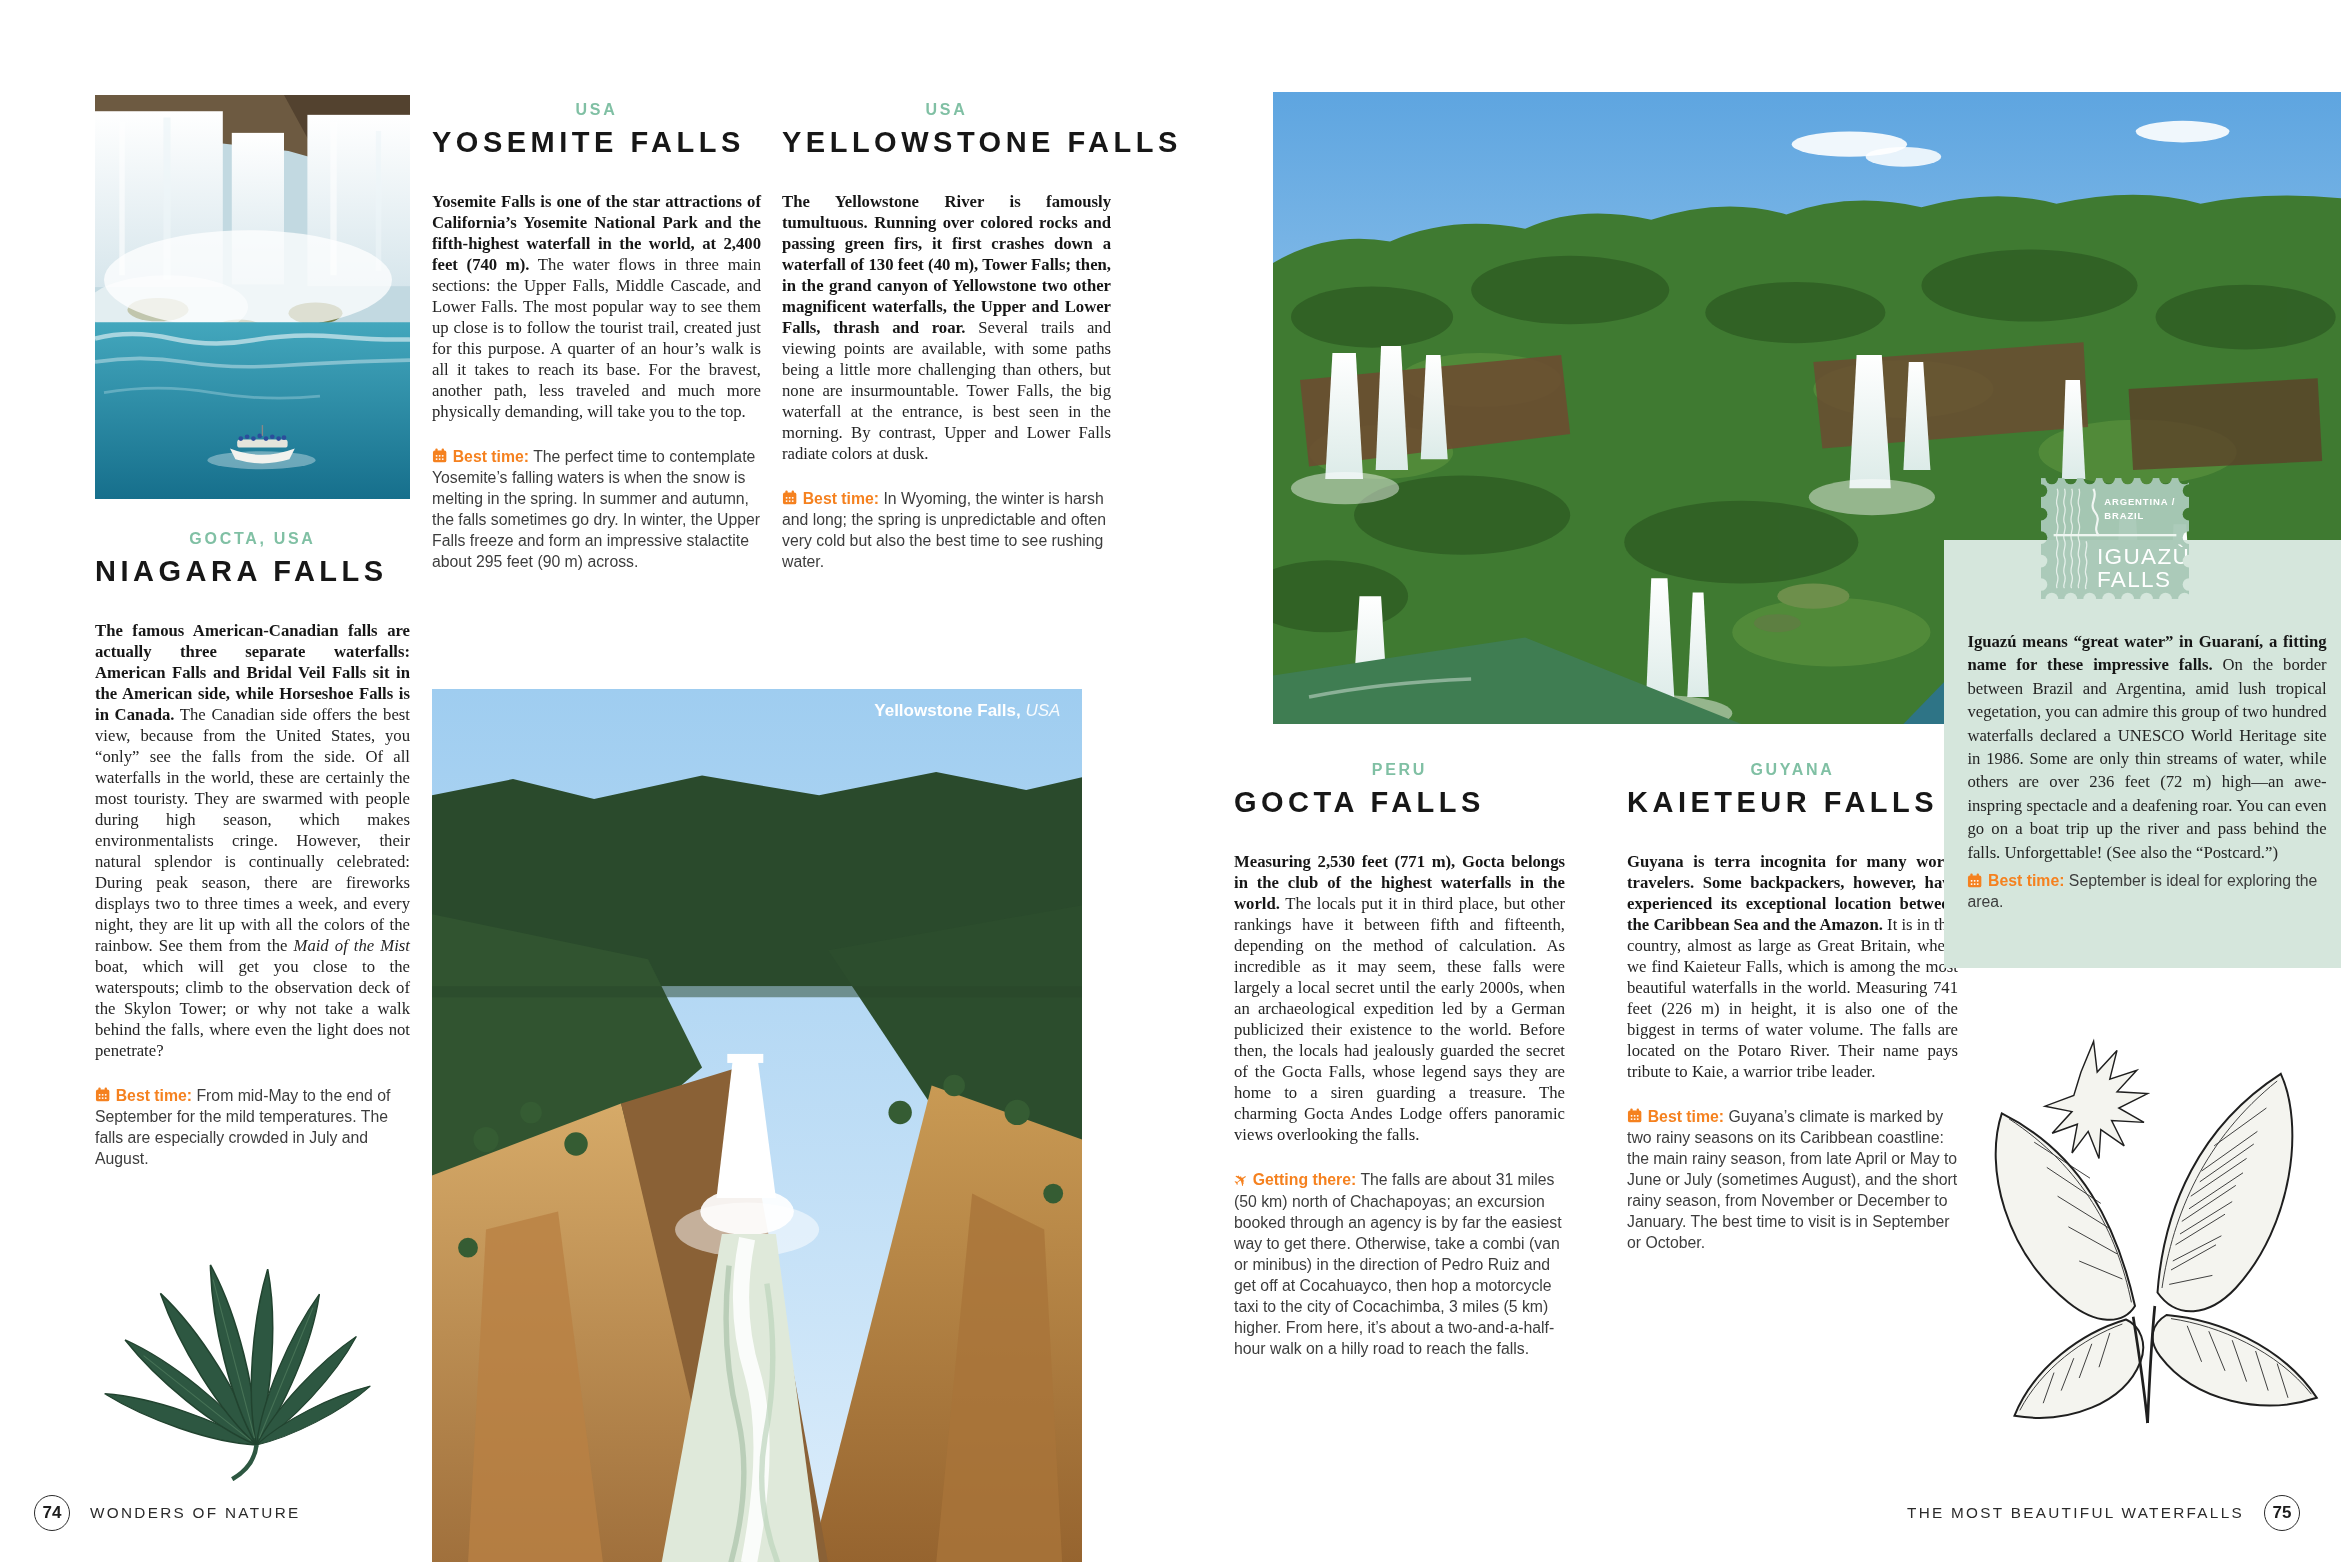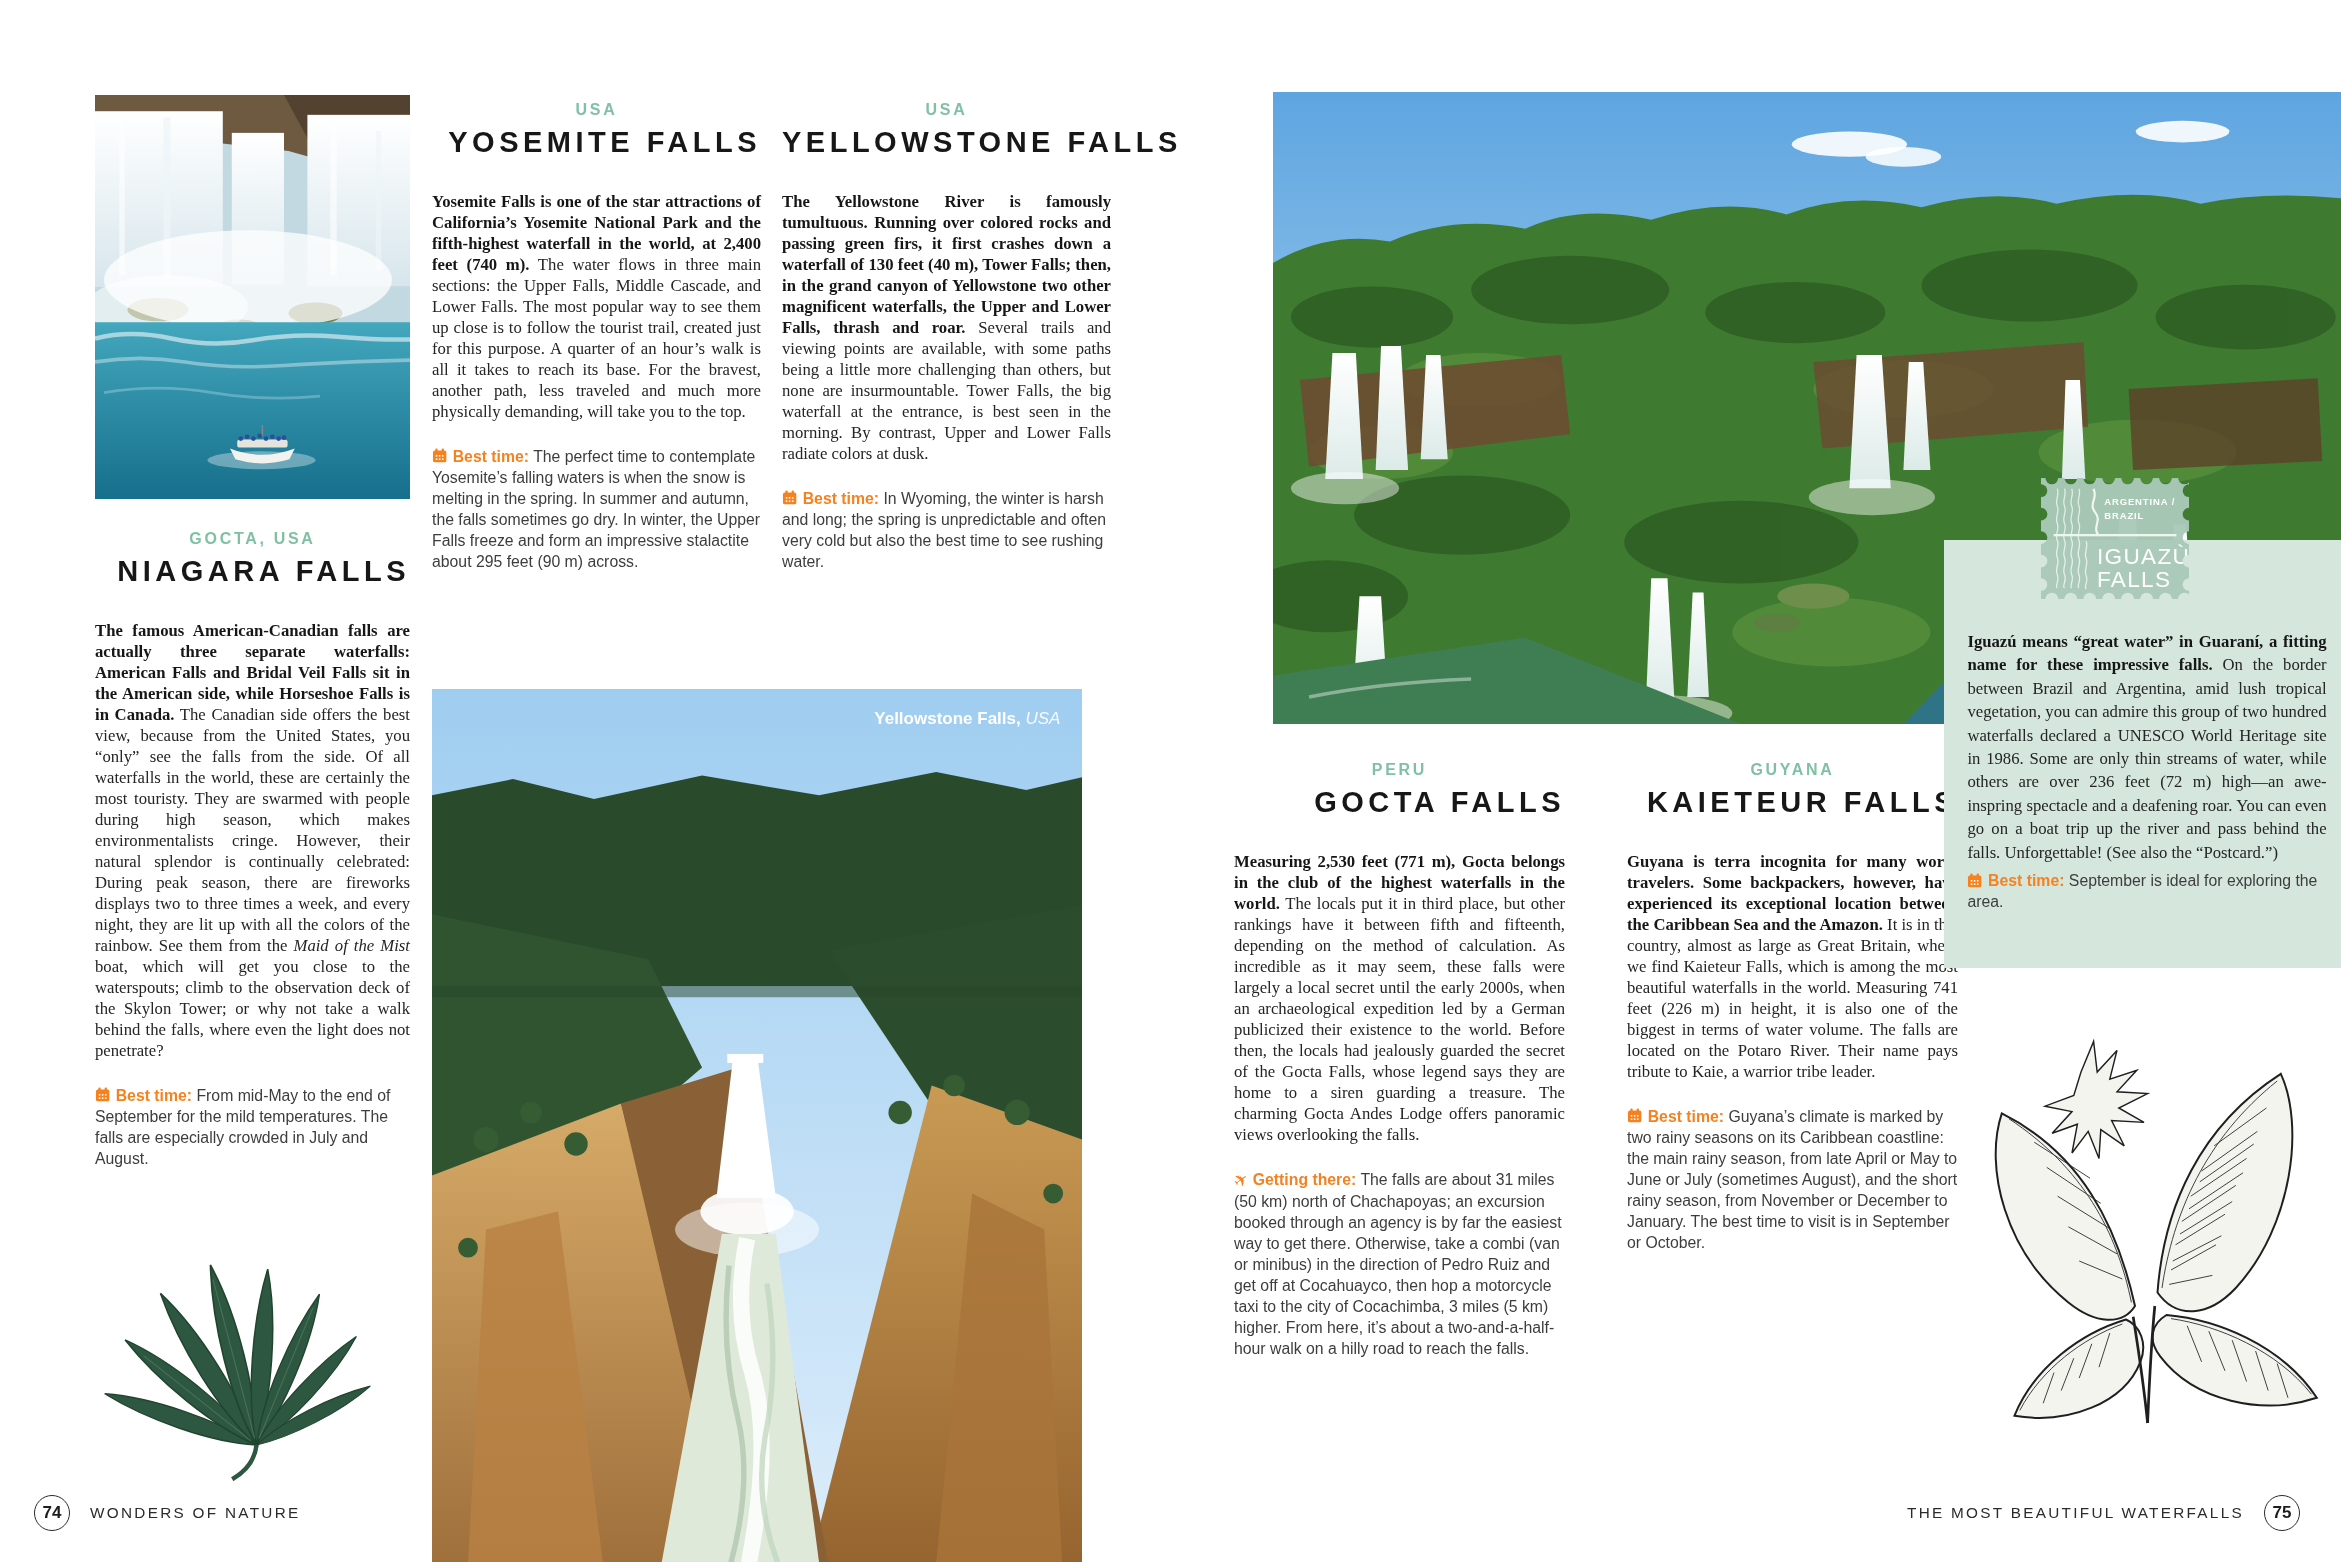--- a/index.html
+++ b/index.html
@@ -11,42 +11,42 @@
   .photo { position:absolute; overflow:hidden; }
   .photo svg { display:block; width:100%; height:100%; }
 
   .col { position:absolute; }
   .country {
     text-align:center; font-family:"Liberation Sans", sans-serif;
     font-weight:bold; font-size:16px; letter-spacing:2.7px; color:#80c0a4;
     margin-bottom:7.2px;
   }
   .falls-title {
-    text-align:right; font-family:"Liberation Sans", sans-serif;
+    text-align:left; font-family:"Liberation Sans", sans-serif;
     font-weight:600; font-size:29px; letter-spacing:4.5px; color:#171717;
     margin-bottom:32px; white-space:nowrap;
   }
   .body {
     text-align:justify; font-family:"Liberation Serif", serif;
     font-size:16.7px; line-height:21px; color:#242424;
   }
   .body b { color:#161616; }
   .note {
     margin-top:23.4px; font-family:"Liberation Sans", sans-serif;
     font-size:15.8px; line-height:21px; color:#3d3d3d;
   }
   .note .lbl { color:#f5811f; font-weight:bold; }
   .cal-icon { display:inline-block; vertical-align:-1.8px; margin-right:5.4px; }
   .plane-icon {
     display:inline-block; color:#f5811f; font-family:"DejaVu Sans", sans-serif;
     font-size:17px; transform:rotate(-35deg); margin-right:4.5px; vertical-align:-1.8px;
   }
 
   .caption {
-    position:absolute; top:20px; right:21.6px; text-align:right;
+    position:absolute; top:12px; right:21.6px; text-align:right;
     font-family:"Liberation Sans", sans-serif; font-size:17px; color:#ffffff;
   }
   .caption .cap-bold { font-weight:bold; }
   .caption .cap-italic { font-style:italic; font-weight:normal; opacity:.92; }
 
   .green-box {
     position:absolute; left:1944px; top:540px; width:406px; height:428px;
     background:#d5e6dc; z-index:3; padding:90px 23.4px 0 23.4px;
   }
   .green-box .body { font-size:16.7px; line-height:23.4px; }

